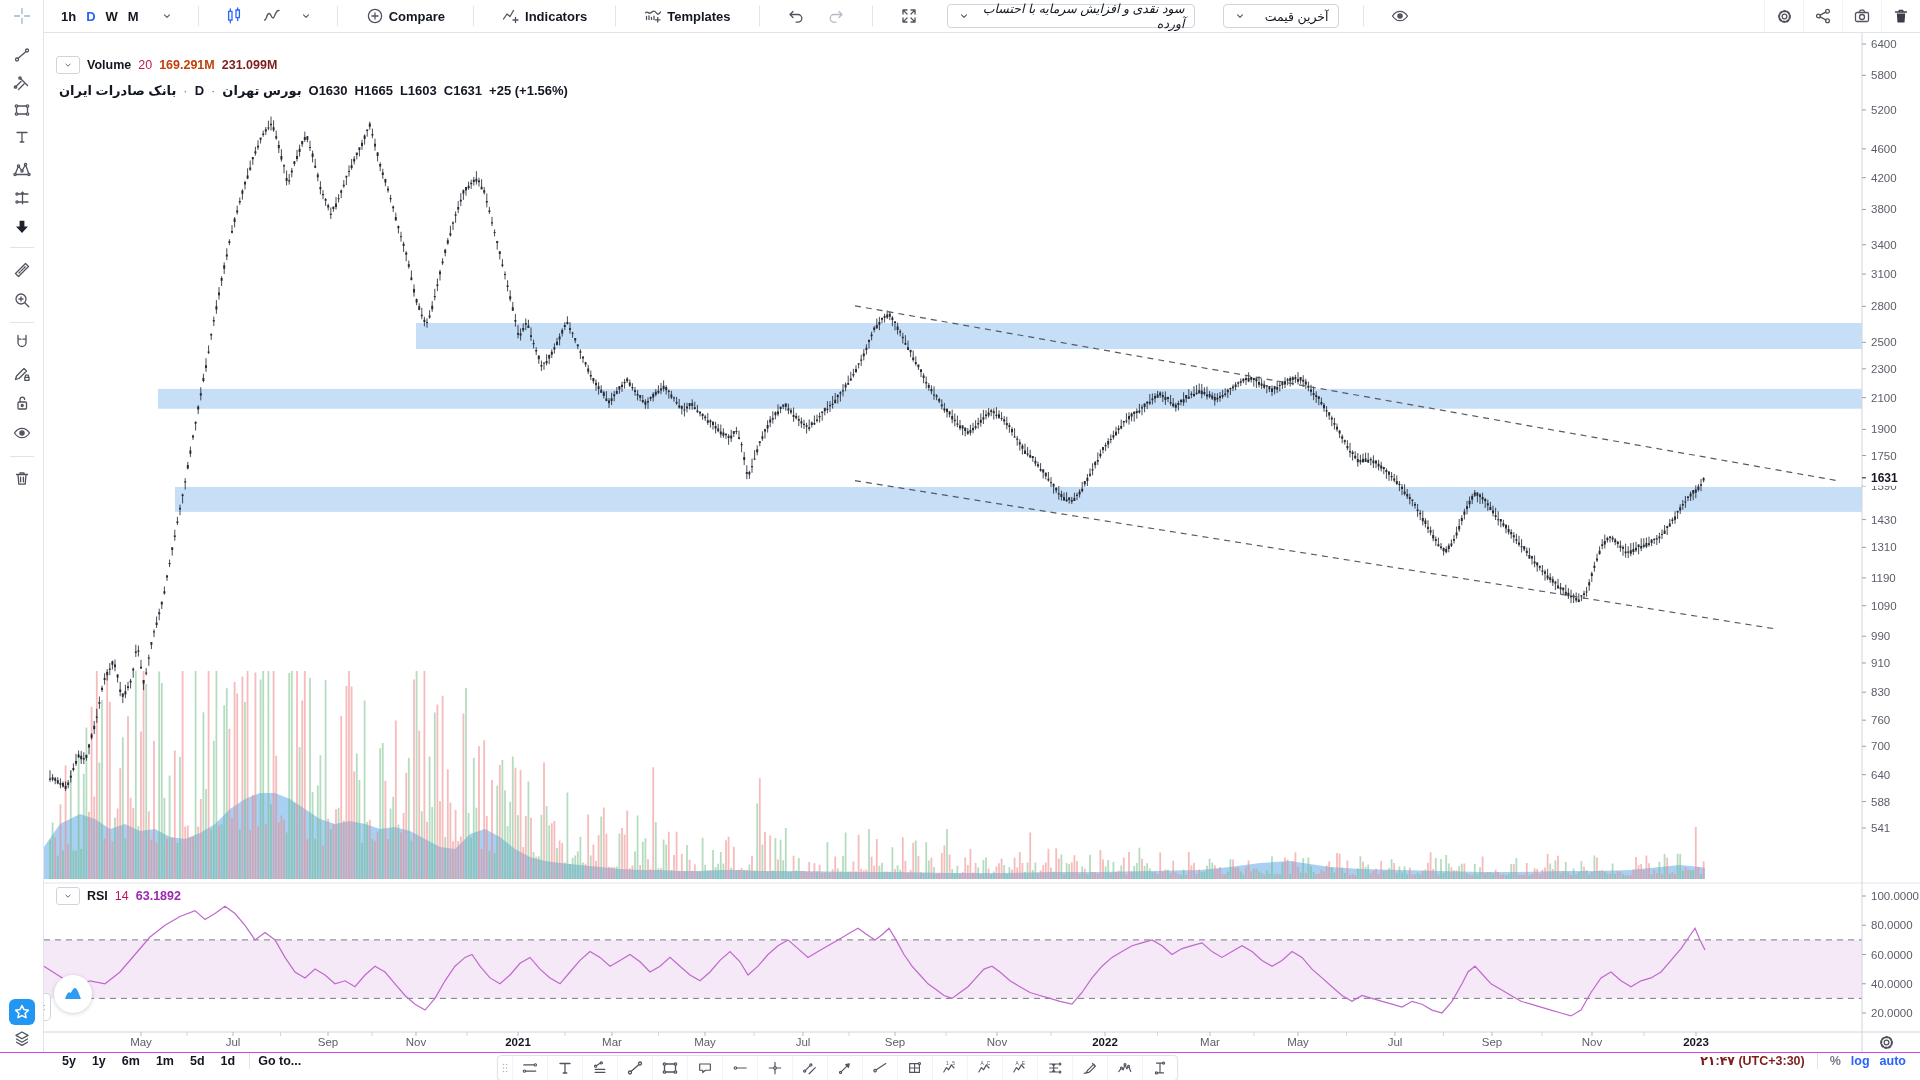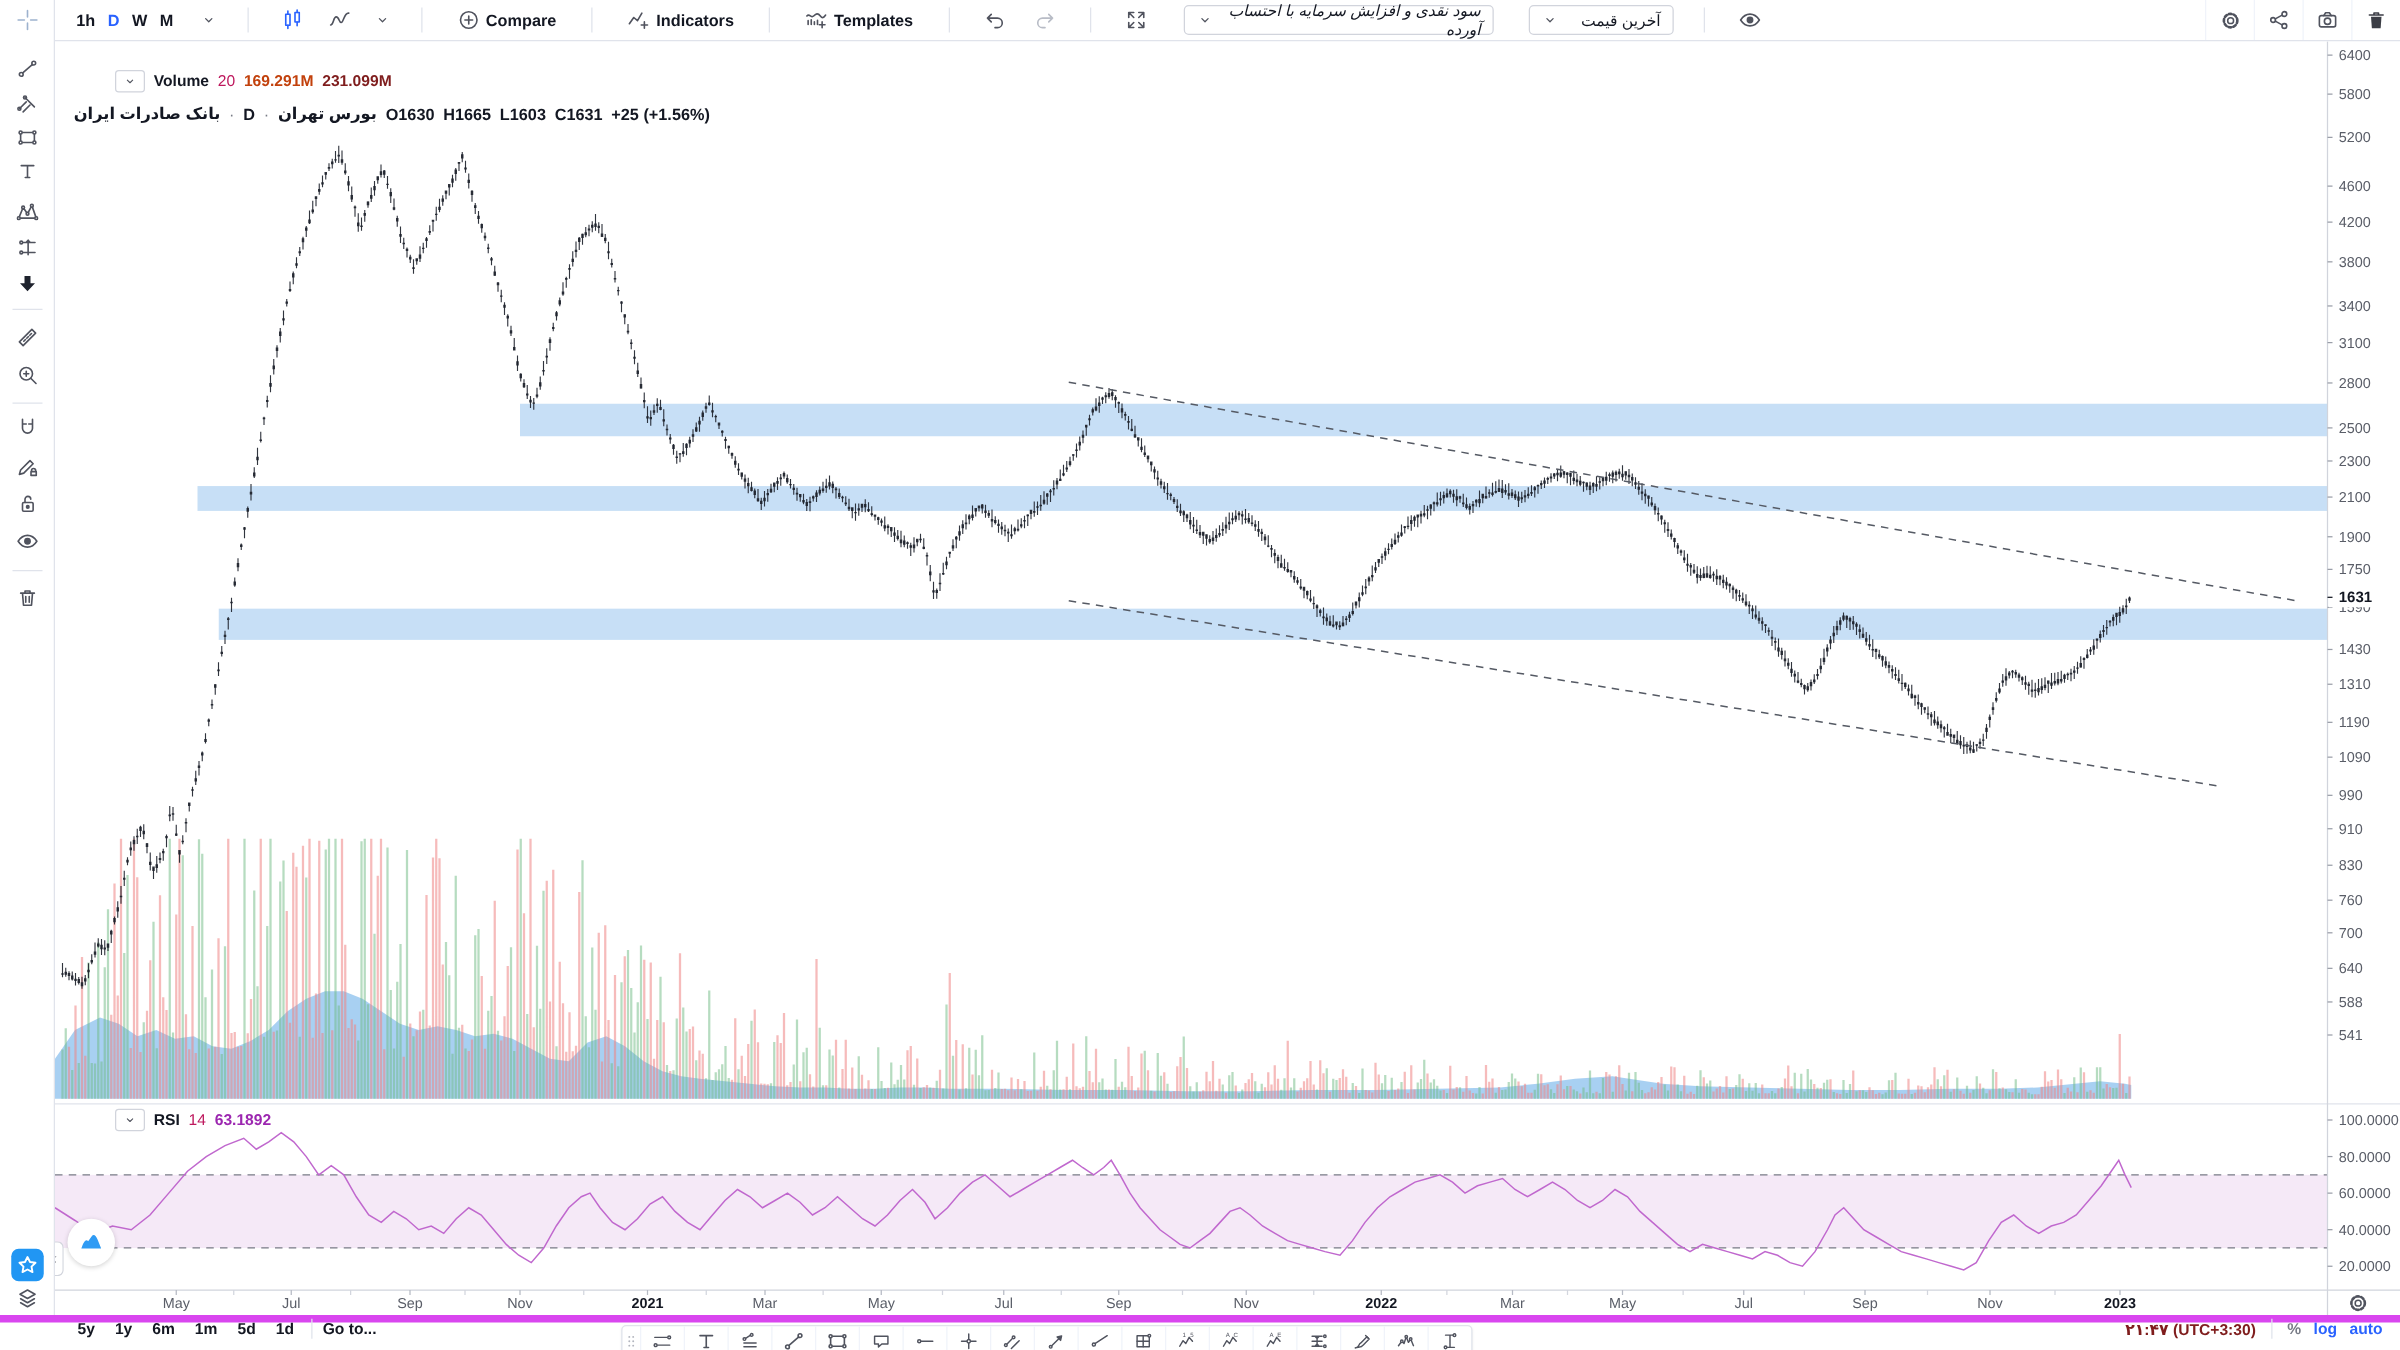--- a/index.html
+++ b/index.html
@@ -29,36 +29,36 @@
   #fav-btn{position:absolute;left:9px;top:999px;width:26px;height:26px;border-radius:6px;background:#2196f3;
            display:flex;align-items:center;justify-content:center;cursor:pointer;}
   #fav-btn svg{stroke:#fff;}
   #layers-btn{position:absolute;left:11px;top:1028px;width:22px;height:22px;display:flex;align-items:center;justify-content:center;cursor:pointer;}
   
   #chart-region{position:absolute;left:44px;top:33px;width:1876px;height:1019px;}
   #chart-svg{position:absolute;left:0;top:0;}
   #legend1{position:absolute;left:15px;top:14px;display:flex;align-items:center;gap:7px;font-size:13px;font-weight:700;z-index:3;margin-top:36px;}
   #legend1 .rtl{direction:rtl;unicode-bidi:isolate;}
   #legend1 .dot{color:#787b86;font-weight:400;}
-  #legend2,#rsi-legend{position:absolute;left:12px;display:flex;align-items:center;gap:7px;font-size:12.5px;font-weight:700;z-index:3;margin-left:36px;}
+  #legend2,#rsi-legend{position:absolute;left:12px;display:flex;align-items:center;gap:7px;font-size:12.5px;font-weight:700;z-index:3;}
   #legend2{top:23px;}
   #rsi-legend{top:854px;}
   .chevbox{width:22px;height:16px;border:1px solid #d1d4dc;border-radius:3px;display:flex;align-items:center;justify-content:center;background:#fff;cursor:pointer;}
   .lt-gray{color:#131722;font-weight:700;}
   .lt-n{color:#be185d;font-weight:400;}
   #watermark{position:absolute;left:156px;top:494px;width:300px;text-align:center;z-index:2;line-height:1.15;}
   #watermark .w1{font-size:20px;font-weight:700;color:#4caf50;direction:rtl;}
   #watermark .w2{font-size:17.5px;font-weight:700;color:#4caf50;letter-spacing:.5px;}
   #logo-bubble{position:absolute;left:10px;top:942px;width:38px;height:38px;border-radius:50%;background:#fff;
                box-shadow:0 1px 4px rgba(0,0,0,.18);display:flex;align-items:center;justify-content:center;z-index:3;cursor:pointer;}
   #collapse-tab{position:absolute;left:-7px;top:960px;width:13px;height:26px;border:1px solid #d1d4dc;border-left:none;
                 border-radius:0 5px 5px 0;background:#fff;display:flex;align-items:center;justify-content:center;z-index:3;cursor:pointer;}
   #axis-gear{position:absolute;left:1832px;top:1000px;width:20px;height:18px;display:flex;align-items:center;justify-content:center;z-index:3;cursor:pointer;}
   
-  #bottombar{position:absolute;left:0;top:1052px;width:1920px;height:16px;border-top:6px solid #d946ef;background:#fff;
+  #bottombar{position:absolute;left:0;top:1052px;width:1920px;height:16px;border-top:1px solid #d946ef;background:#fff;
              display:flex;align-items:center;box-sizing:border-box;z-index:7;}
   .bb-left{display:flex;align-items:center;gap:4px;padding-left:56px;}
   .rangebtn{font-size:12.5px;font-weight:700;color:#131722;padding:2px 6px;cursor:pointer;border-radius:3px;}
   .bb-div{width:1px;height:16px;background:#e0e3eb;margin:0 8px;}
   #goto{font-size:12.5px;font-weight:700;color:#131722;cursor:pointer;}
   #draw-strip{position:absolute;left:497px;top:2px;height:24px;display:flex;align-items:stretch;background:#fff;
               border:1px solid #e0e3eb;border-radius:4px;box-shadow:0 1px 2px rgba(0,0,0,.06);overflow:hidden;}
   #draw-strip .cell{width:34px;display:flex;align-items:center;justify-content:center;border-left:1px solid #f0f3fa;cursor:pointer;}
   #draw-strip .handle{width:14px;display:flex;align-items:center;justify-content:center;cursor:grab;border-left:none;}
   .bb-right{display:flex;align-items:center;margin-left:auto;padding-right:14px;gap:10px;}

